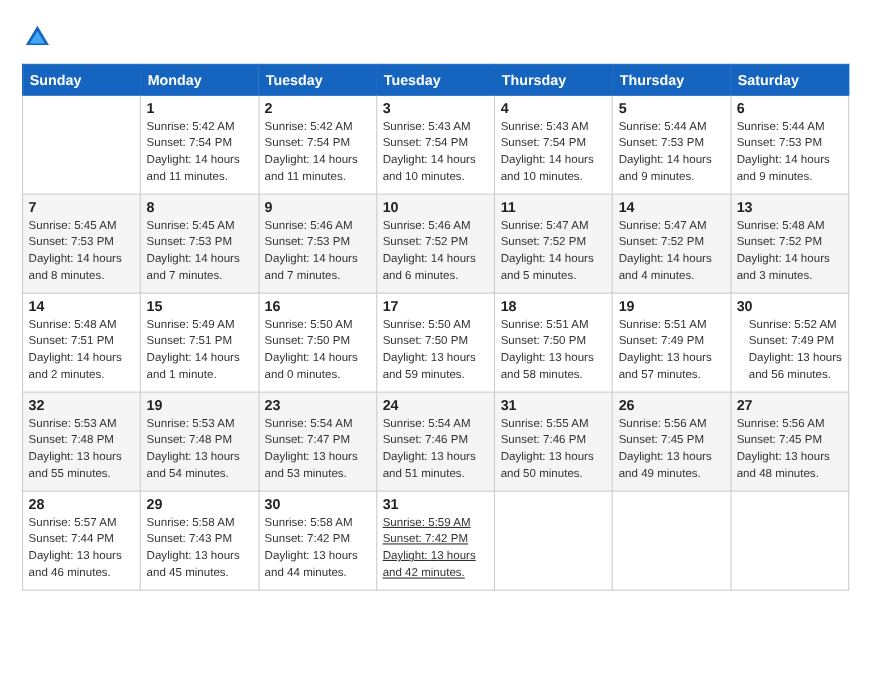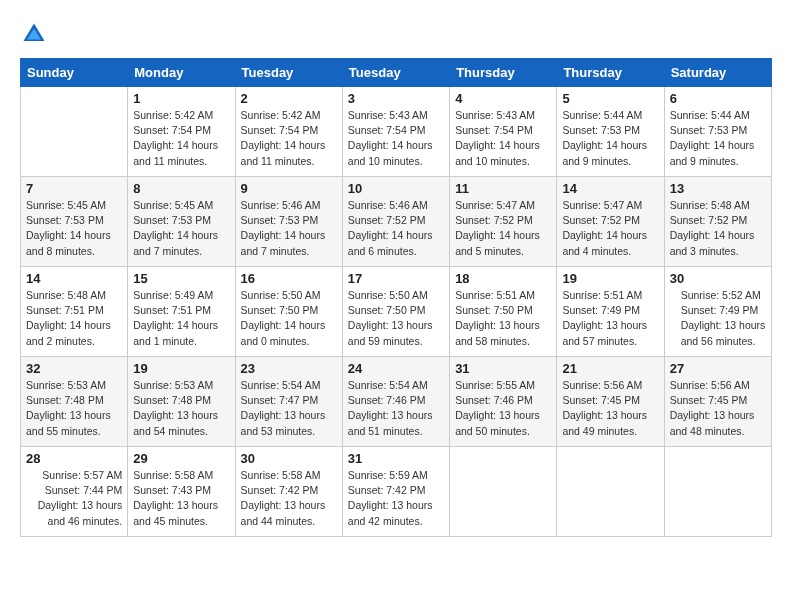--- a/index.html
+++ b/index.html
@@ -302,59 +302,59 @@
 and 51 minutes.</div>
         </td>
         <td>
           <span class="day-number">31</span>
           <div class="day-info" style="white-space: pre-line;">Sunrise: 5:55 AM
 Sunset: 7:46 PM
 Daylight: 13 hours
 and 50 minutes.</div>
         </td>
         <td>
-          <span class="day-number">21</span>
+          <span class="day-number">26</span>
           <div class="day-info" style="white-space: pre-line;">Sunrise: 5:56 AM
 Sunset: 7:45 PM
 Daylight: 13 hours
 and 49 minutes.</div>
         </td>
         <td>
           <span class="day-number">27</span>
           <div class="day-info" style="white-space: pre-line;">Sunrise: 5:56 AM
 Sunset: 7:45 PM
 Daylight: 13 hours
 and 48 minutes.</div>
         </td>
       </tr>
       <tr>
         <td>
           <span class="day-number">28</span>
-          <div class="day-info" style="white-space: pre-line; text-align: right;">Sunrise: 5:57 AM
+          <div class="day-info" style="white-space: pre-line;">Sunrise: 5:57 AM
 Sunset: 7:44 PM
 Daylight: 13 hours
 and 46 minutes.</div>
         </td>
         <td>
           <span class="day-number">29</span>
           <div class="day-info" style="white-space: pre-line;">Sunrise: 5:58 AM
 Sunset: 7:43 PM
 Daylight: 13 hours
 and 45 minutes.</div>
         </td>
         <td>
           <span class="day-number">30</span>
           <div class="day-info" style="white-space: pre-line;">Sunrise: 5:58 AM
 Sunset: 7:42 PM
 Daylight: 13 hours
 and 44 minutes.</div>
         </td>
         <td>
           <span class="day-number">31</span>
-          <div class="day-info" style="white-space: pre-line;">Sunrise: 5:59 AM
+          <div class="day-info" style="white-space: pre-line; text-decoration: underline;">Sunrise: 5:59 AM
 Sunset: 7:42 PM
 Daylight: 13 hours
 and 42 minutes.</div>
         </td>
         <td class="empty-cell"></td>
         <td class="empty-cell"></td>
         <td class="empty-cell"></td>
       </tr>
     </tbody>
 </table>

